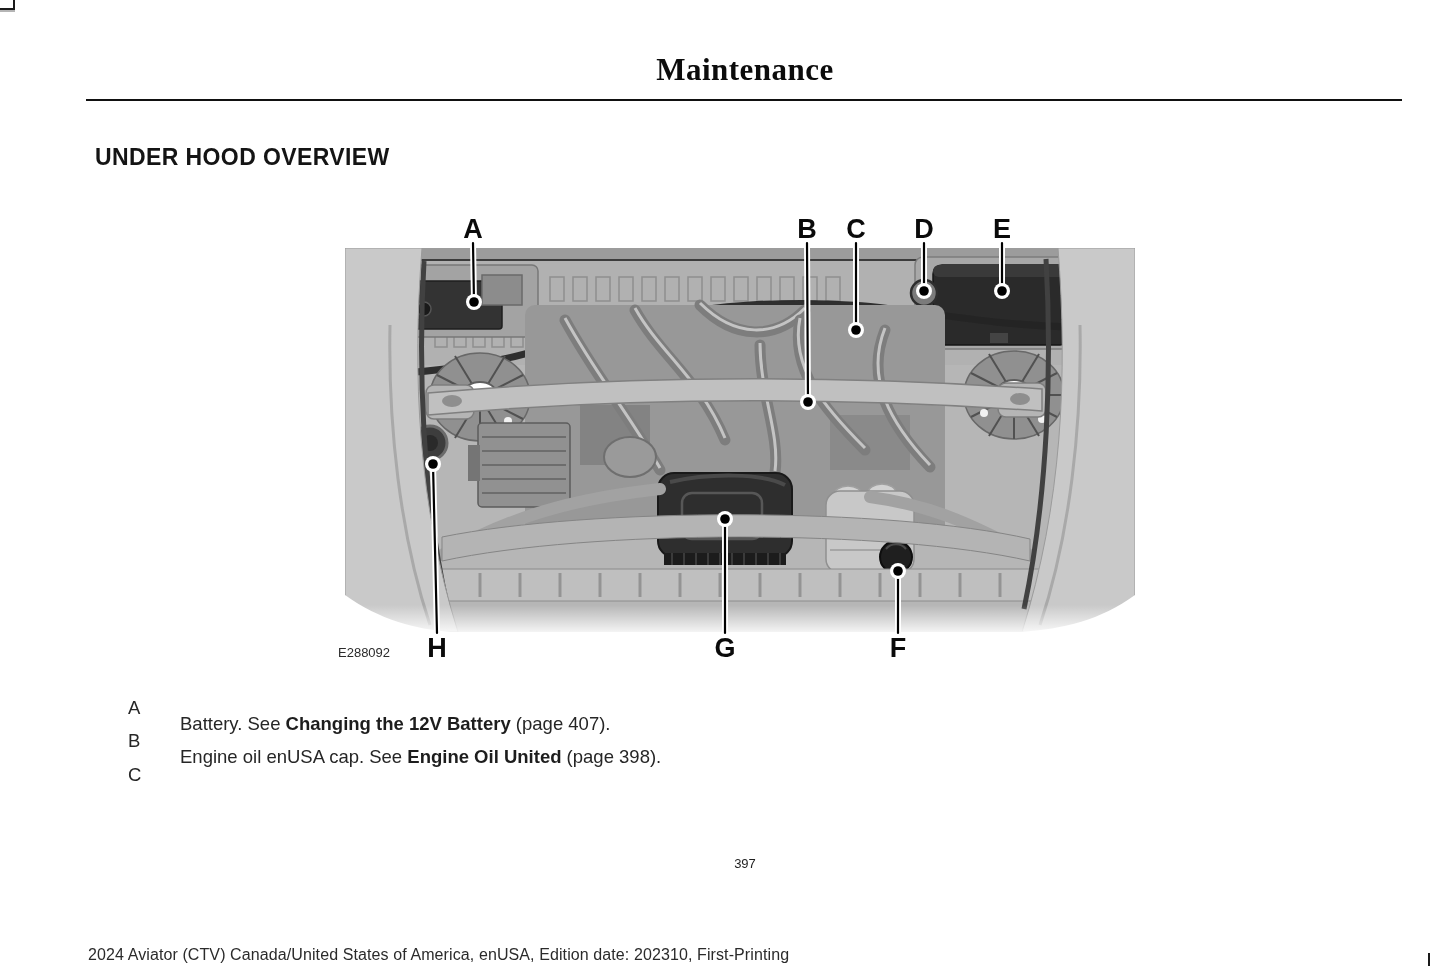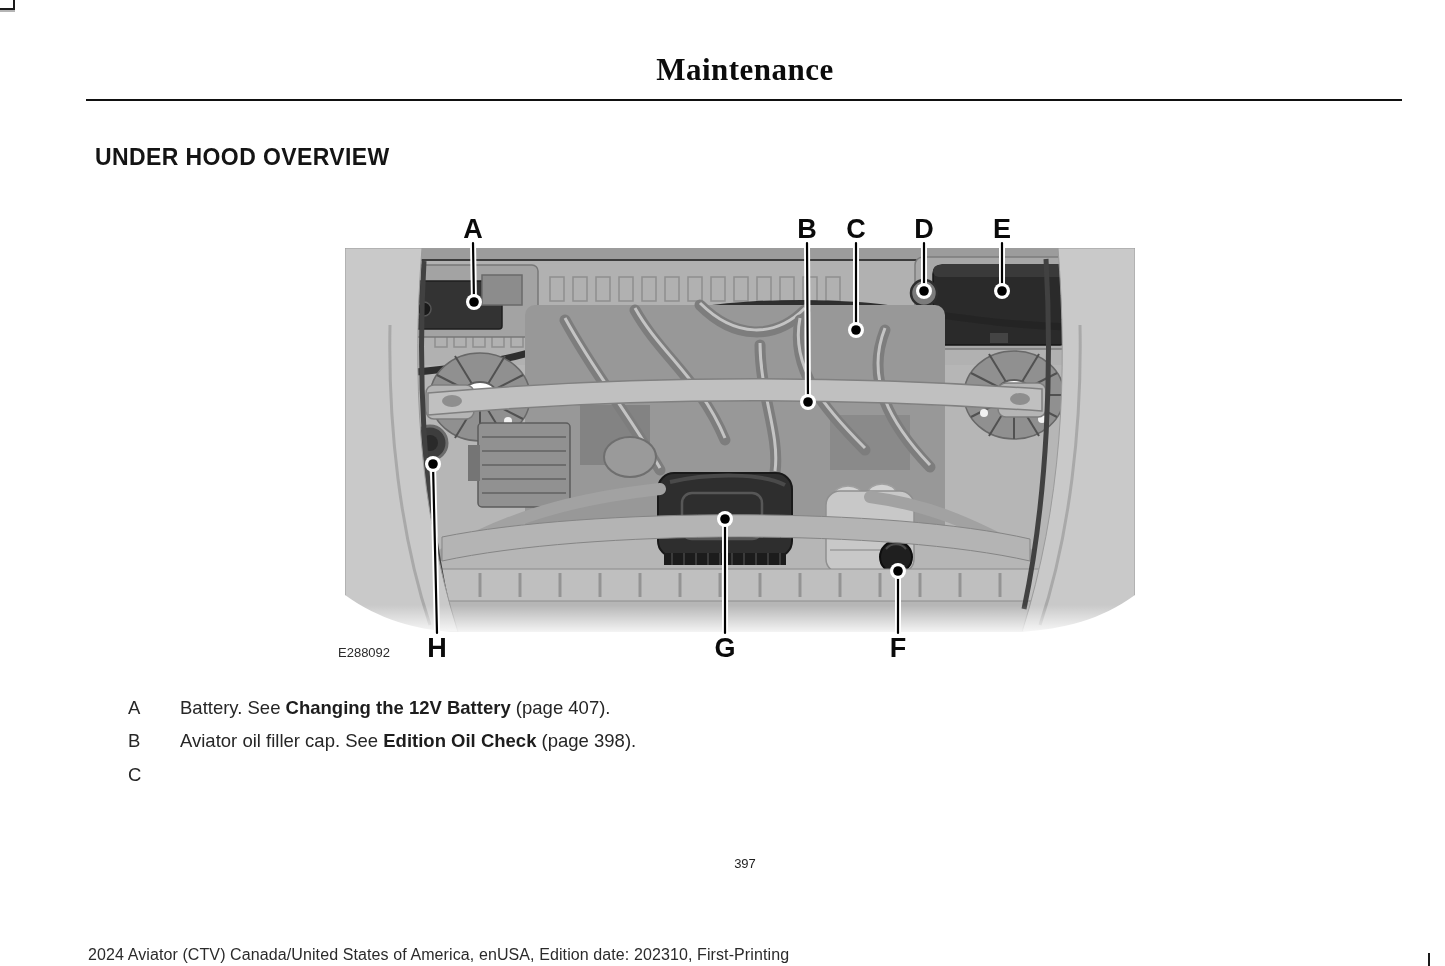--- a/index.html
+++ b/index.html
@@ -24,21 +24,21 @@
   .section-title {
     position:absolute; top:144px; left:95px;
     font-size:23px; font-weight:700; color:#141414; letter-spacing:0.4px;
   }
   
   .figure-wrap { position:absolute; left:330px; top:205px; width:810px; height:460px; }
   .figure-wrap svg { display:block; }
   
   .legend-row { position:absolute; left:128px; width:1100px; height:28px; font-size:18.5px; color:#262626; }
   .legend-letter { position:absolute; left:0; top:0; width:50px; font-weight:400; color:#262626; }
-  .legend-text { position:absolute; left:52px; top:0; white-space:nowrap; }
+  .legend-text { position:absolute; left:52px; top:16px; white-space:nowrap; }
   .legend-bold { font-weight:700; color:#1d1d1d; }
   
   .page-number {
     position:absolute; top:856px; left:88px; width:1314px; text-align:center;
     font-size:13px; color:#1f1f1f;
   }
   .footer-text {
     position:absolute; top:936px; left:88px; font-size:16px; color:#2b2b2b; letter-spacing:0.1px;margin-top:10px;
   }
 </style>
@@ -323,21 +323,21 @@
       <text x="8" y="452" font-family="Liberation Sans, sans-serif" font-size="13" fill="#2b2b2b">E288092</text>
     </svg>
   </div>
 
   <div class="legend-row" style="top:697px;">
     <span class="legend-letter">A</span>
     <span class="legend-text"><span>Battery. See </span><span class="legend-bold">Changing the 12V Battery</span><span> (page 407).</span></span>
   </div>
   <div class="legend-row" style="top:730px;">
     <span class="legend-letter">B</span>
-    <span class="legend-text"><span>Aviator oil filler cap. See </span><span class="legend-bold">Edition Oil Check</span><span> (page 398).</span></span>
+    <span class="legend-text"><span>Engine oil enUSA cap. See </span><span class="legend-bold">Engine Oil United</span><span> (page 398).</span></span>
   </div>
   <div class="legend-row" style="top:764px;">
     <span class="legend-letter">C</span>
   </div>
 
   <div class="page-number">397</div>
   <div class="footer-text">2024 Aviator (CTV) Canada/United States of America, enUSA, Edition date: 202310, First-Printing</div>
 
 </div>
 

